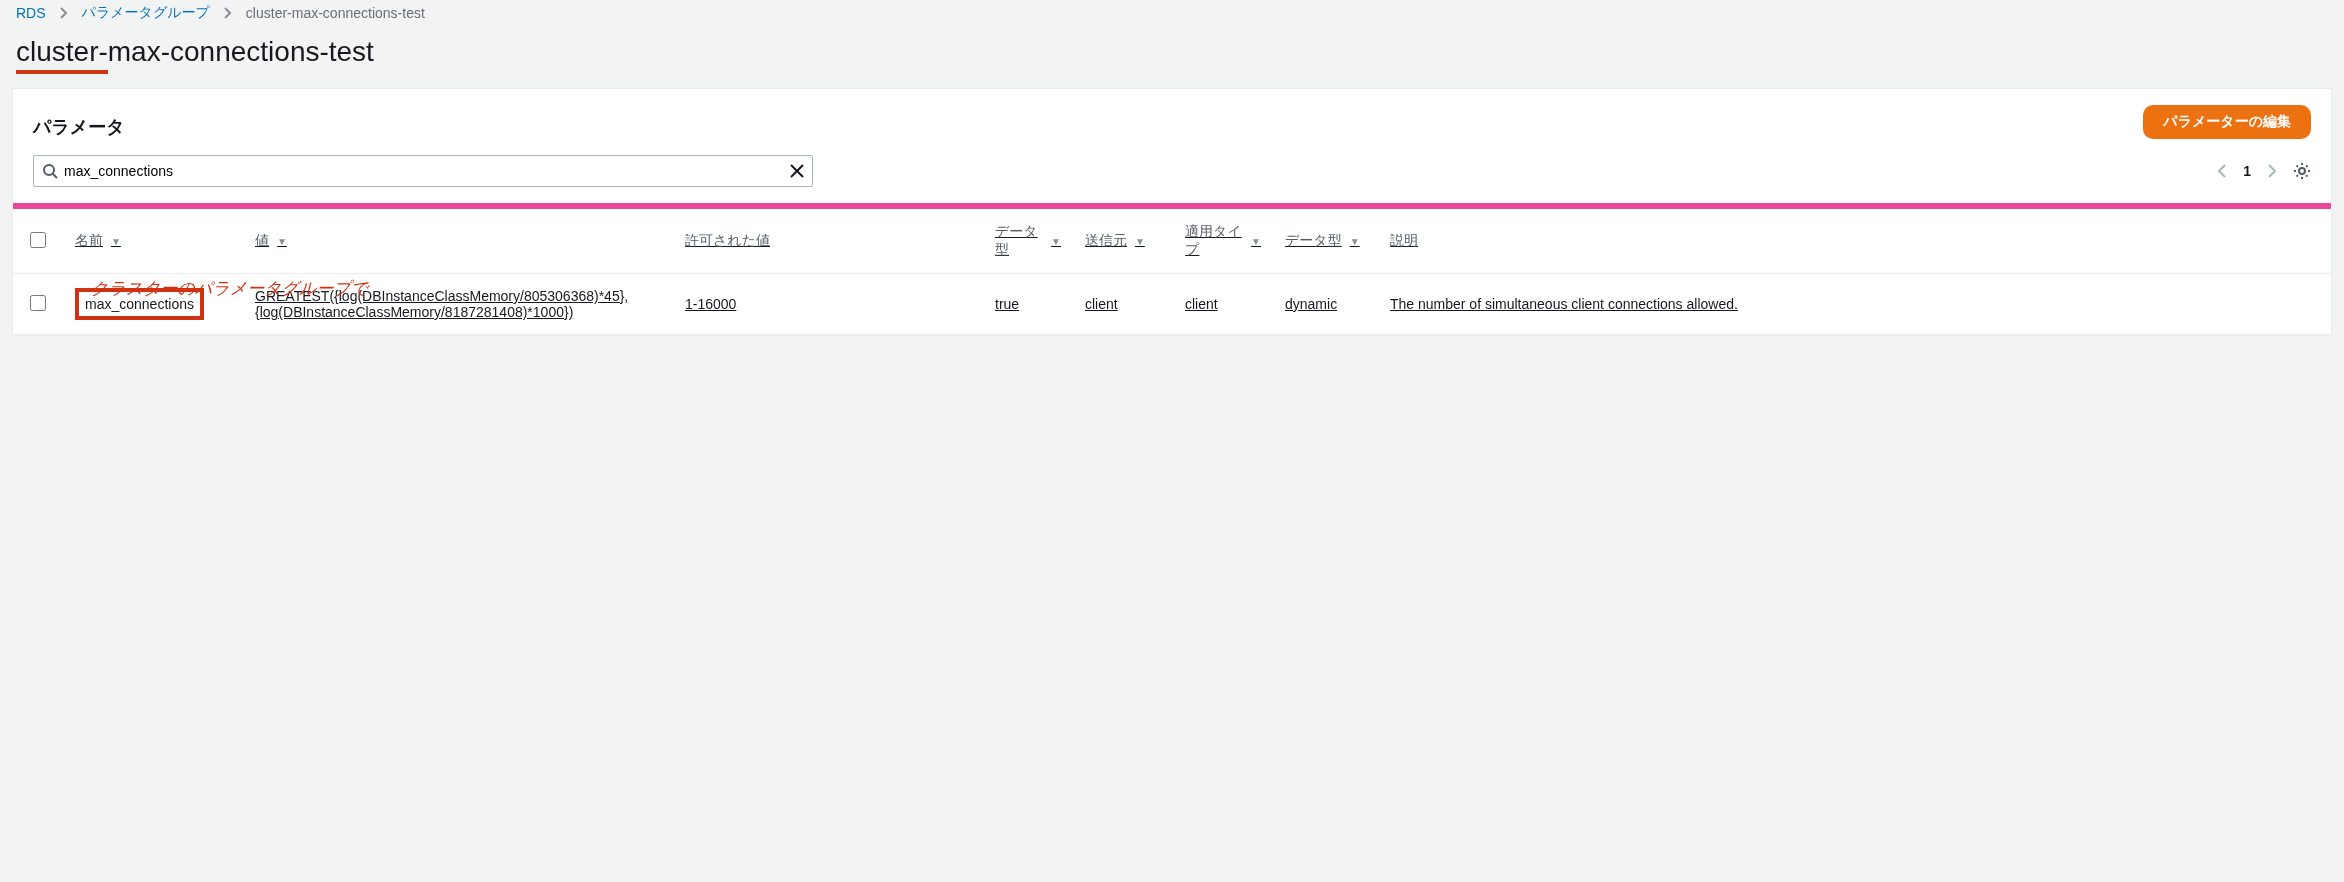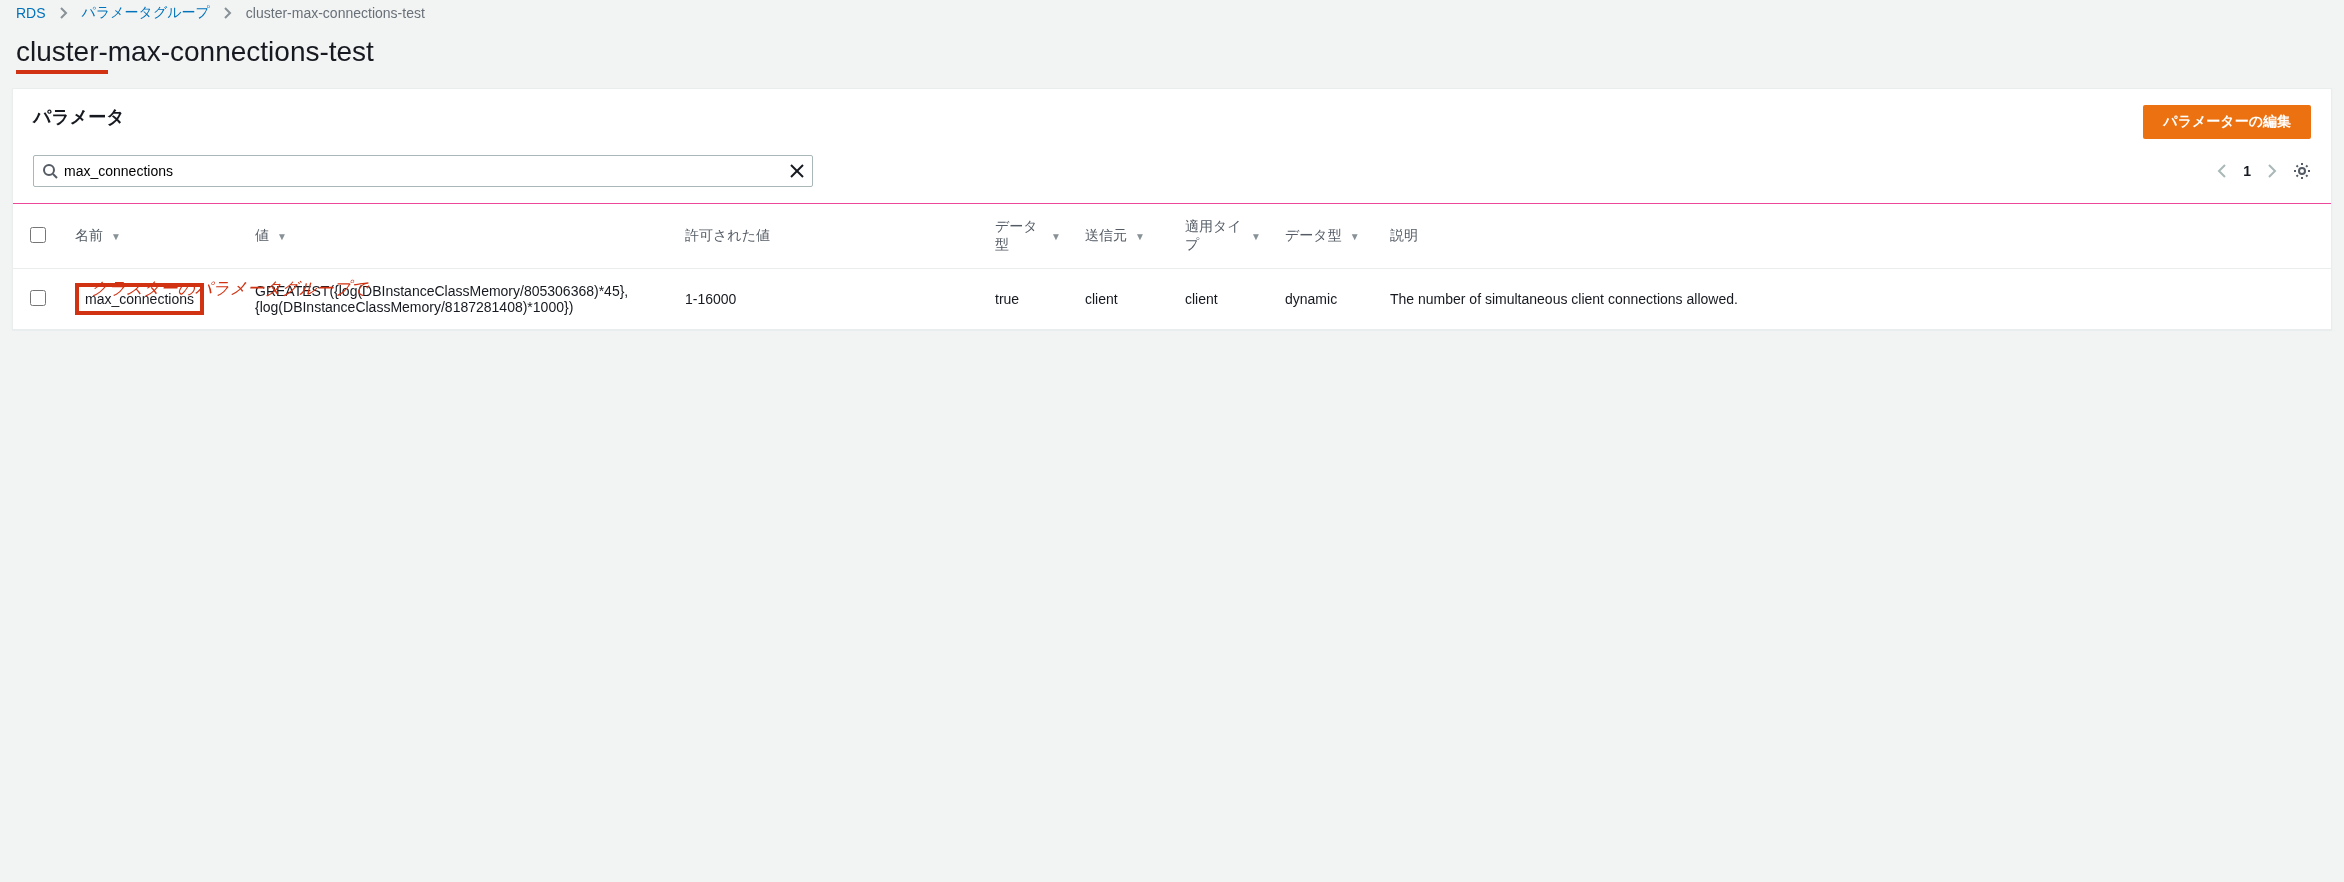--- a/index.html
+++ b/index.html
@@ -35,34 +35,34 @@
     background: #d13212;
   }
   .panel {
     margin: 0 12px;
     background: #fff;
     border: 1px solid #eaeded;
     box-shadow: 0 1px 1px rgba(0,0,0,0.05);
   }
   .panel-header {
     display: flex;
-    align-items: flex-start;
+    align-items: flex-end;
     justify-content: space-between;
     padding: 16px 20px;
   }
   .panel-header h2 { font-size: 18px; font-weight: 700; }
   .edit-btn {
     background: #ec7211;
     color: #fff;
     border: none;
     padding: 8px 20px;
     font-size: 14px;
     font-weight: 700;
     cursor: pointer;
-    border-radius: 2px;
+    border-radius: 10px;
   }
   .toolbar {
     display: flex;
     align-items: center;
     justify-content: space-between;
     padding: 0 20px 16px 20px;
     gap: 20px;
   }
   .search-wrap {
     display: flex;
@@ -97,21 +97,22 @@
   .pager .nav-btn {
     background: none; border: none; cursor: pointer;
     color: #aab7b8; font-size: 14px;
   }
   .pager .page-num { font-weight: 700; }
   .gear-btn { background: none; border: none; cursor: pointer; color: #545b64; }
   .table-wrap { overflow-x: auto; }
   table {
     width: 100%;
     border-collapse: collapse;
-    border-top: 1px solid #ec4899;
+    border-top: 6px solid #ec4899;
+    text-decoration: underline;
   }
   th, td {
     padding: 14px 12px;
     text-align: left;
     vertical-align: middle;
     border-bottom: 1px solid #eaeded;
     font-size: 14px;
   }
   th {
     font-weight: 400;

